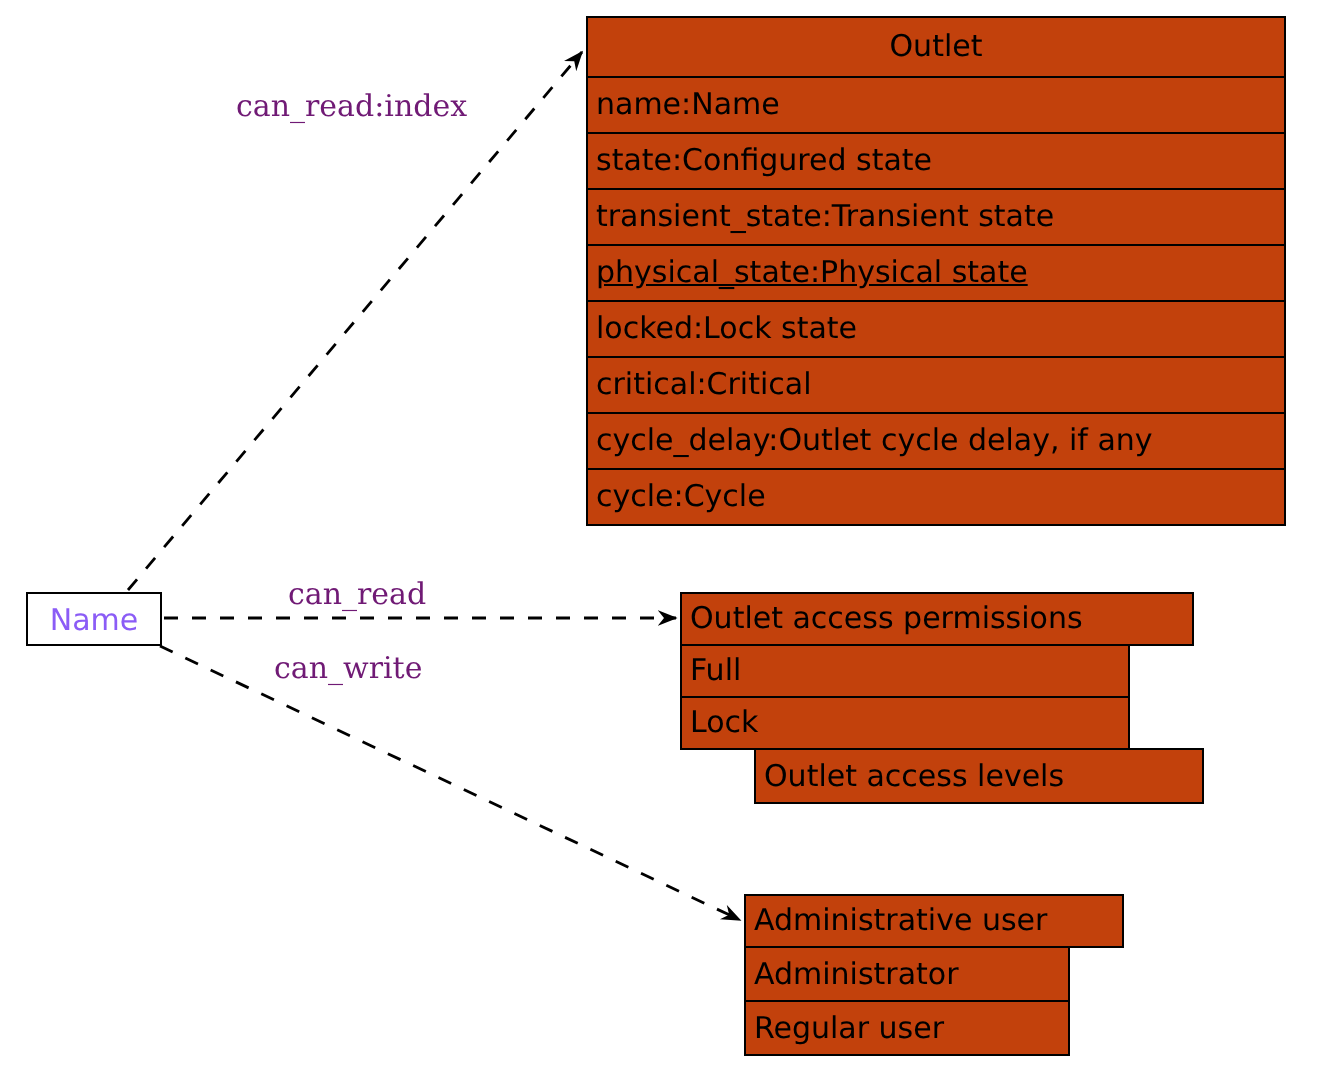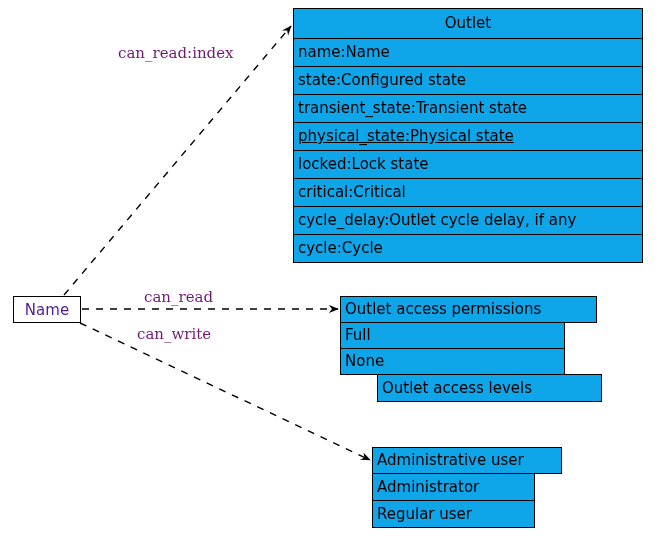--- a/index.html
+++ b/index.html
@@ -28,21 +28,21 @@
 
   
   .uml-box {
     position: absolute;
     box-sizing: border-box;
   }
   .uml-row {
     position: absolute;
     box-sizing: border-box;
     border: 1px solid #000000;
-    background: #0ea5e9;
+    background: #c2410c;
     color: #000000;
     font-size: 15px;
     line-height: 1;
     display: flex;
     align-items: center;
     white-space: nowrap;
     overflow: hidden;
   }
   .uml-row.header {
     justify-content: center;
@@ -58,21 +58,21 @@
     justify-content: flex-start;
     padding-left: 4px;
   }
 
   
   .plain-node {
     position: absolute;
     box-sizing: border-box;
     border: 1px solid #000000;
     background: #ffffff;
-    color: #4c1d95;
+    color: #8b5cf6;
     font-size: 15px;
     display: flex;
     align-items: center;
     justify-content: center;
     white-space: nowrap;
   }
 
   
   .edge-label {
     position: absolute;
@@ -128,21 +128,21 @@
     <div class="uml-row attr" style="left:293px; top:206px; width:350px; height:29px;">cycle_delay:Outlet cycle delay, if any</div>
 
     <div class="uml-row attr" style="left:293px; top:234px; width:350px; height:29px;">cycle:Cycle</div>
   </div>
 
   <div class="uml-box">
     <div class="uml-row header left-title" style="left:340px; top:296px; width:257px; height:27px;">Outlet access permissions</div>
 
     <div class="uml-row attr" style="left:340px; top:322px; width:225px; height:27px;">Full</div>
 
-    <div class="uml-row attr" style="left:340px; top:348px; width:225px; height:27px;">None</div>
+    <div class="uml-row attr" style="left:340px; top:348px; width:225px; height:27px;">Lock</div>
 
     <div class="uml-row attr" style="left:340px; top:374px; width:225px; height:28px;margin-left:37px;">Outlet access levels</div>
   </div>
 
   <div class="uml-box">
     <div class="uml-row header left-title" style="left:372px; top:447px; width:190px; height:27px;">Administrative user</div>
 
     <div class="uml-row attr" style="left:372px; top:473px; width:163px; height:28px;">Administrator</div>
 
     <div class="uml-row attr" style="left:372px; top:500px; width:163px; height:28px;">Regular user</div>

